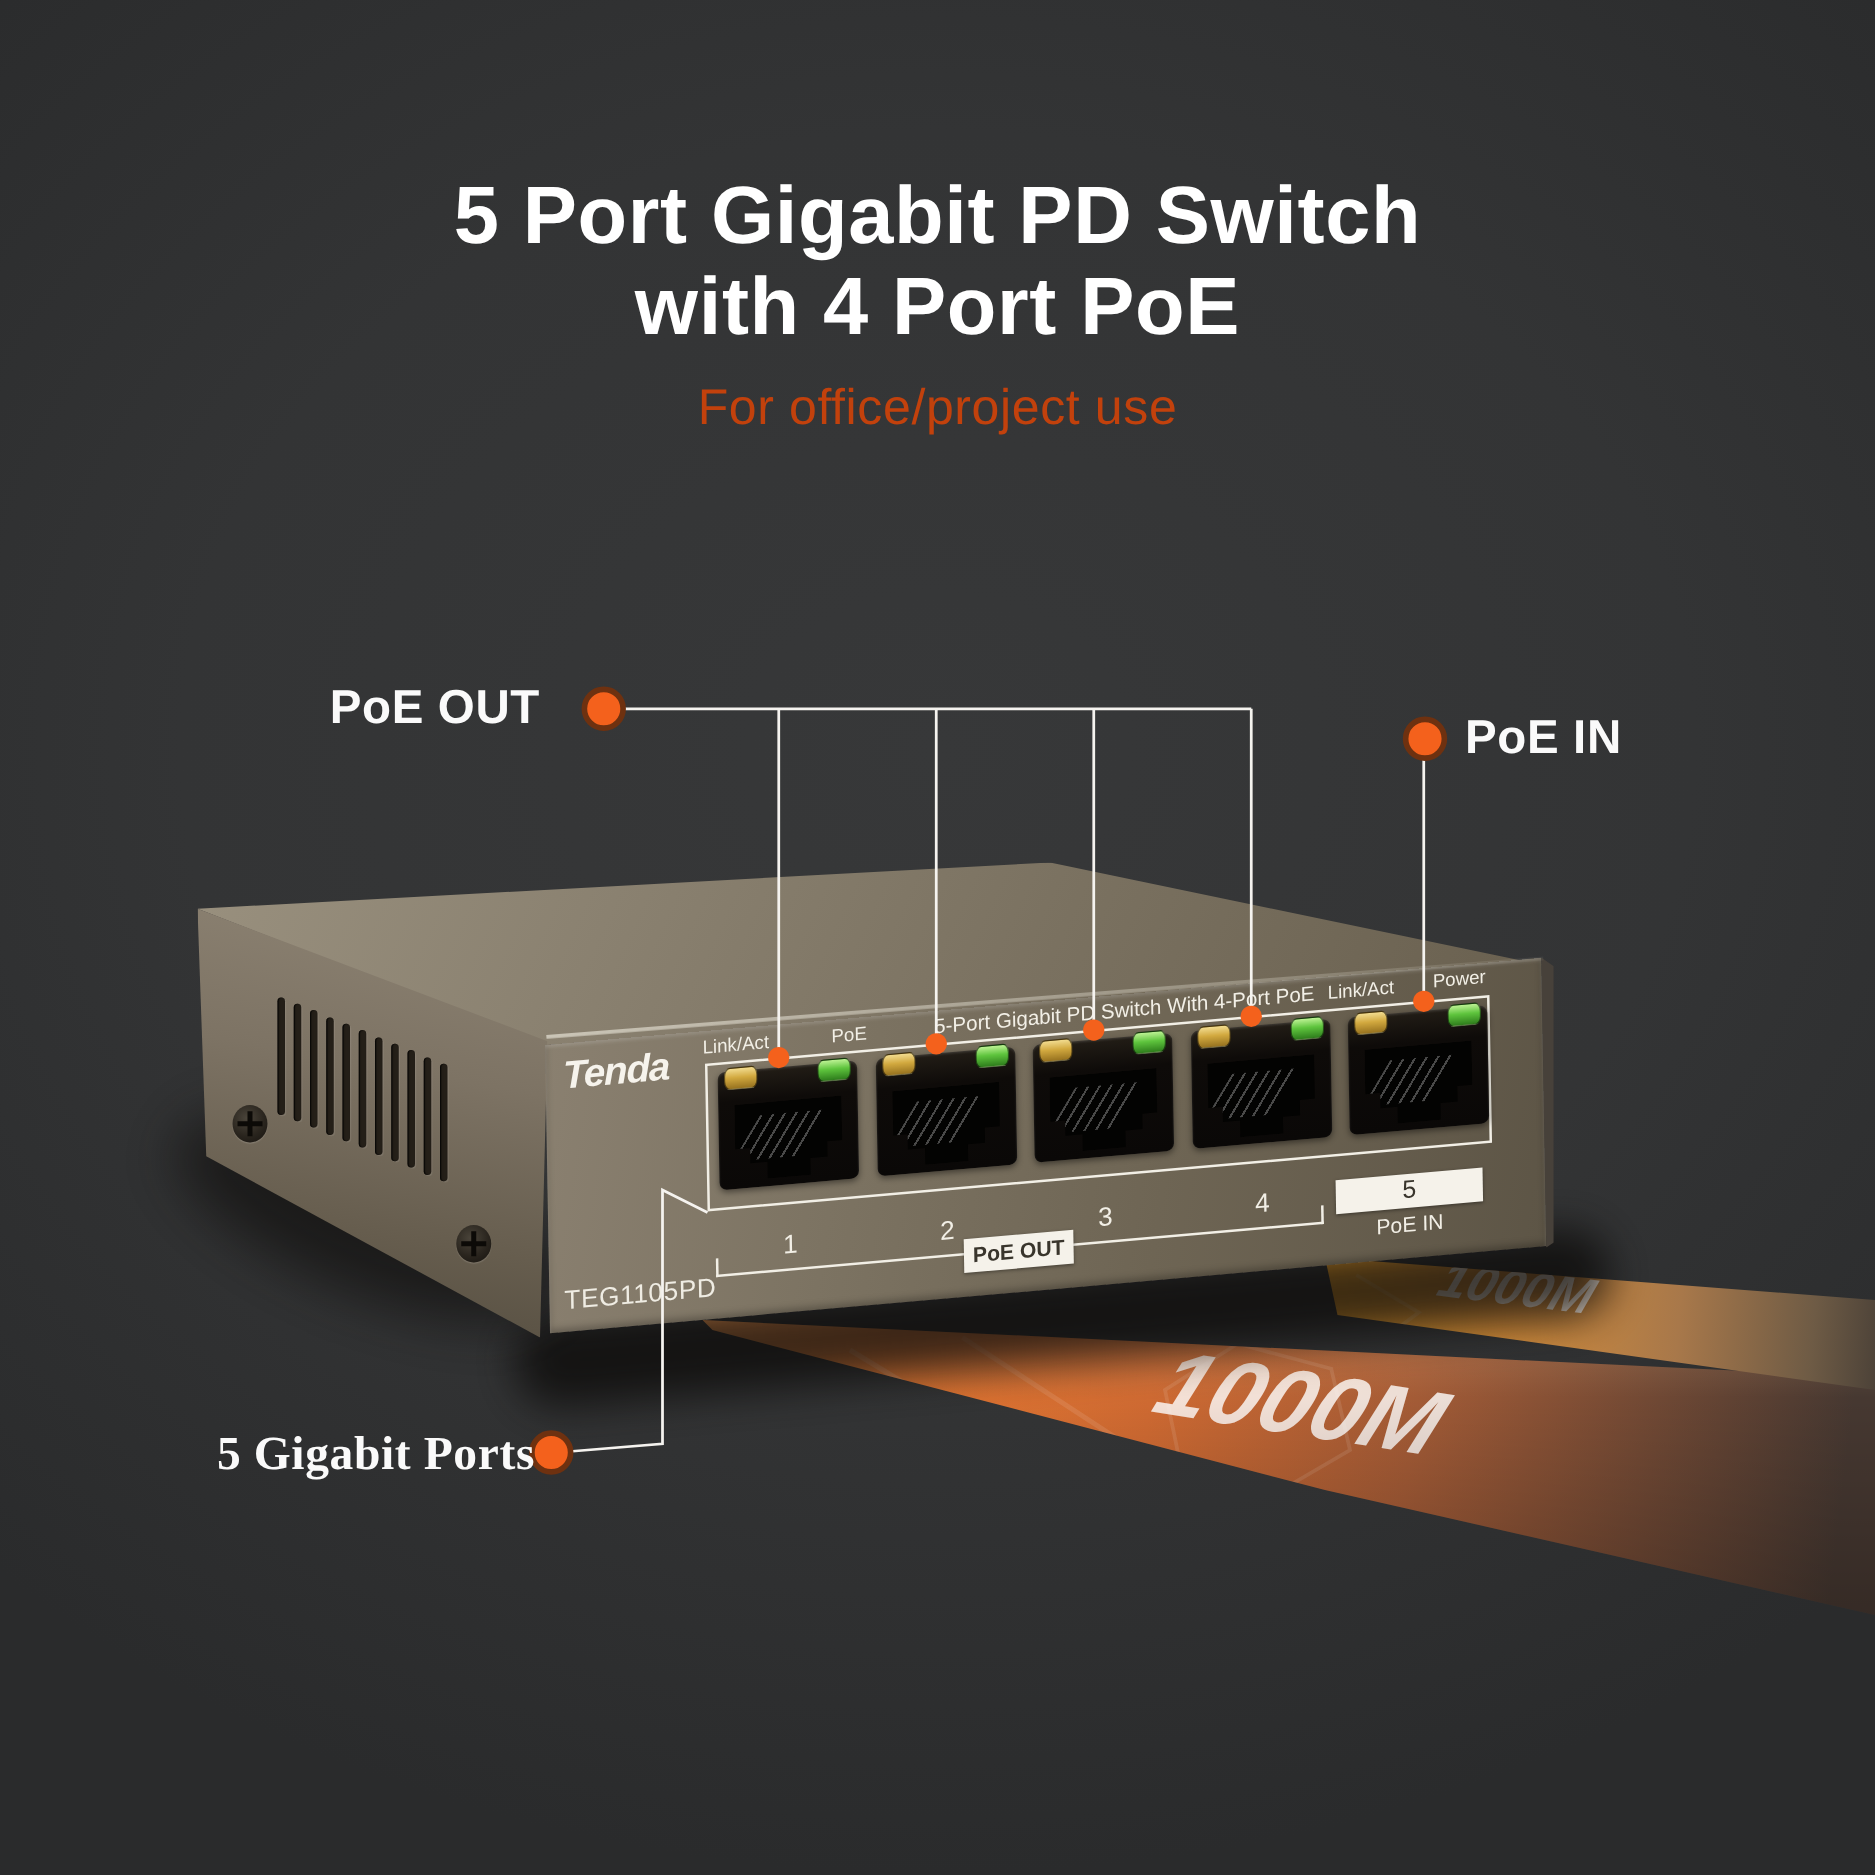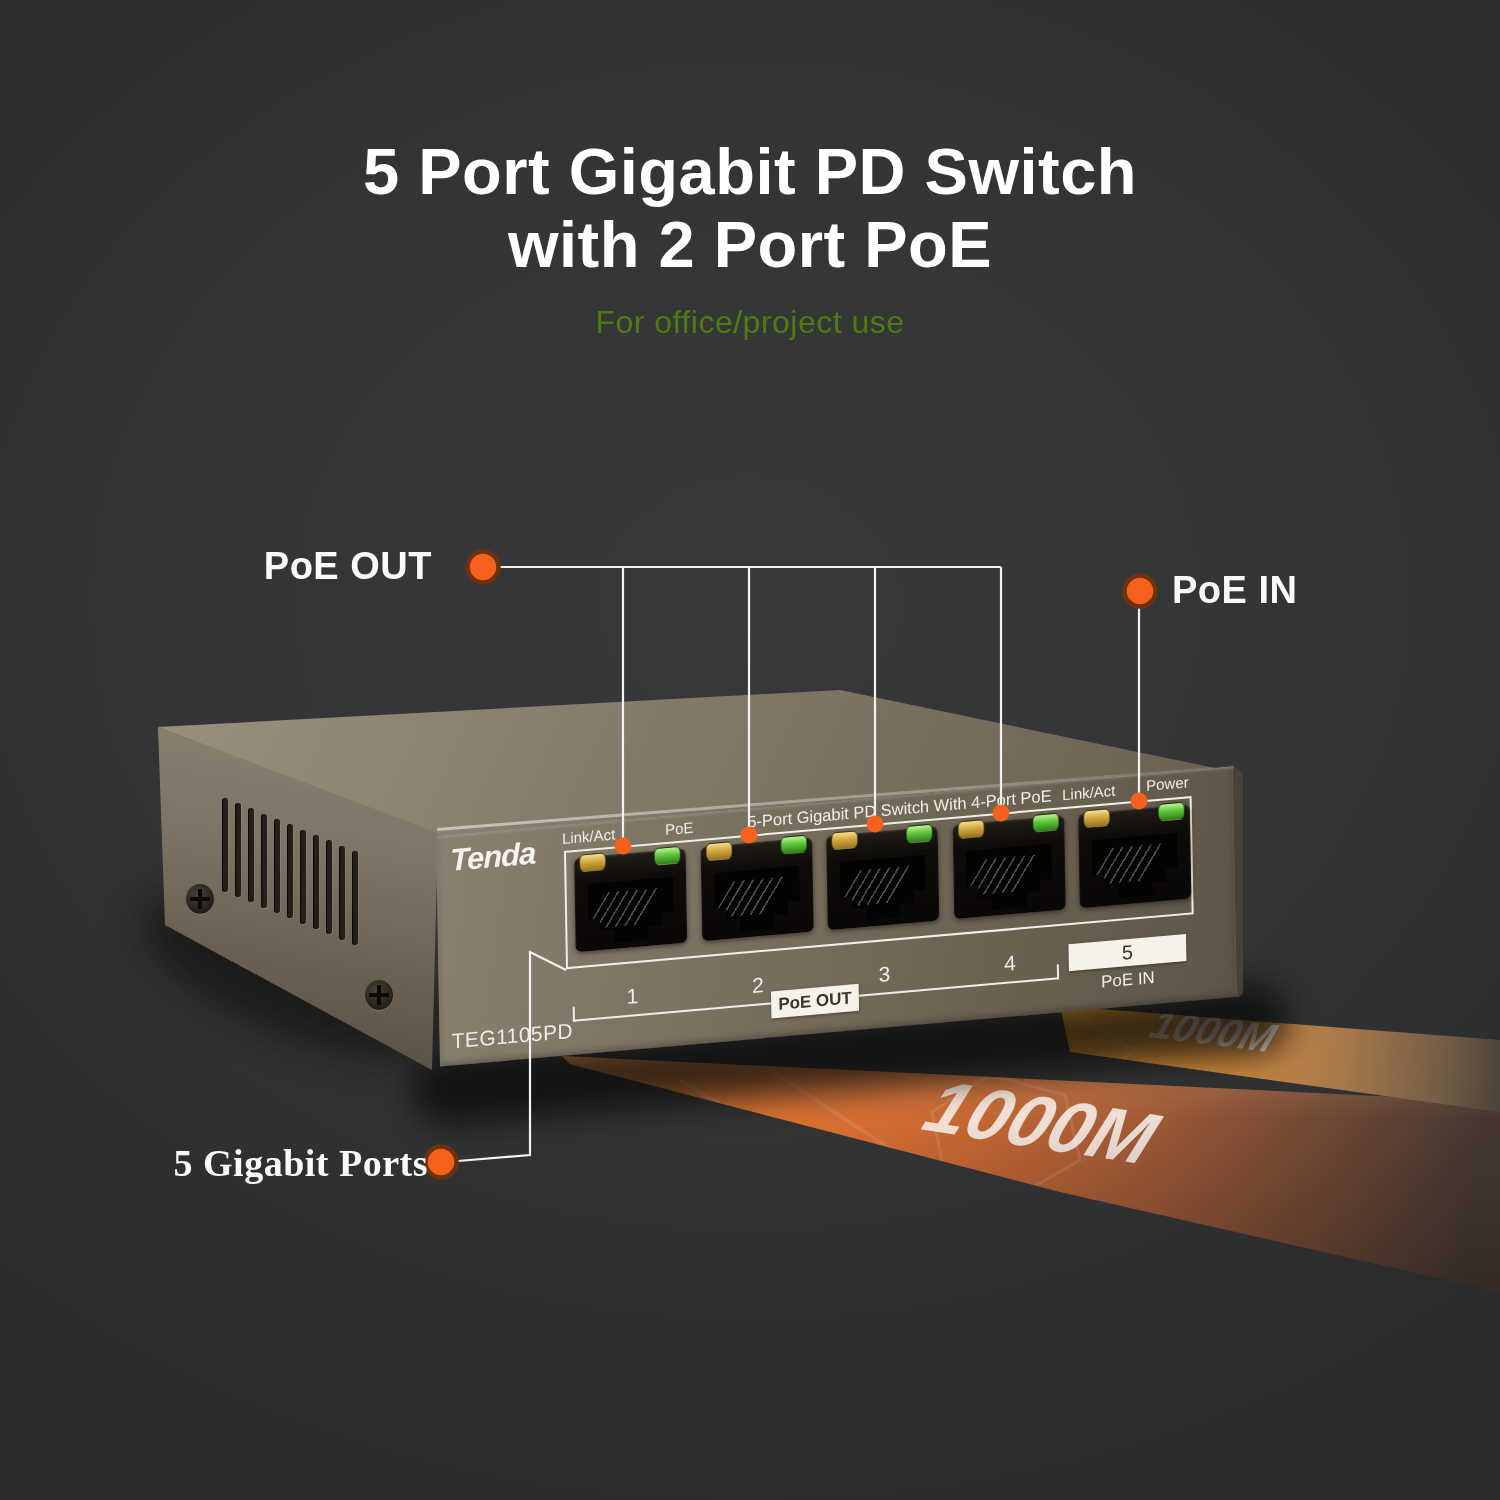--- a/index.html
+++ b/index.html
@@ -7,21 +7,21 @@
   body {
     position:relative; overflow:hidden;
     font-family:"Liberation Sans", sans-serif;
     background:radial-gradient(ellipse 1100px 900px at 50% 40%, #373839 0%, #333435 55%, #2a2b2c 100%);
   }
   .abs { position:absolute; }
 
   
   .title-block { position:absolute; left:0; top:96px; width:1500px; text-align:center; color:#ffffff; z-index:6;margin-top:39px; }
   .title-line { font-size:65px; font-weight:bold; line-height:1.13; letter-spacing:.5px; }
-  .subtitle { margin-top:22px; font-size:32px; font-weight:normal; color:#4d7c0f; letter-spacing:.5px; }
+  .subtitle { margin-top:22px; font-size:40px; font-weight:normal; color:#c2410c; letter-spacing:.5px; }
 
   
   .callout-label { position:absolute; color:#fafafa; font-size:38px; font-weight:bold; letter-spacing:.5px; z-index:6; white-space:nowrap; }
   #lbl-poe-out { right:1068px; top:545px; }
   #lbl-poe-in  { left:1172px; top:569px; }
   #lbl-gigabit { right:1072px; top:1141px;font-family:Liberation Serif, serif; }
 
   
   .beam { position:absolute; z-index:1; }
   #beam-lower {
@@ -110,21 +110,21 @@
   #poe-in-print { left:640px; top:194px; width:102px; text-align:center; font-size:17px; }
 
   
   #callout-svg { position:absolute; left:0; top:0; z-index:5; }
 </style>
 </head>
 <body>
 
 <div class="title-block">
   <div class="title-line">5 Port Gigabit PD Switch</div>
-  <div class="title-line">with 2 Port PoE</div>
+  <div class="title-line">with 4 Port PoE</div>
   <div class="subtitle">For office/project use</div>
 </div>
 
 <div class="beam" id="beam-lower">
   <svg class="beam-deco" width="940" height="260">
     <polyline points="120,40 235,110 125,190" fill="none" stroke="rgba(255,255,255,.14)" stroke-width="4"></polyline>
     <polyline points="210,30 340,115 215,205" fill="none" stroke="rgba(255,255,255,.10)" stroke-width="4"></polyline>
     <polygon points="430,35 505,55 520,120 460,155 385,135 372,72" fill="none" stroke="rgba(255,255,255,.10)" stroke-width="3"></polygon>
   </svg>
   <div class="beam-text">1000M</div>

